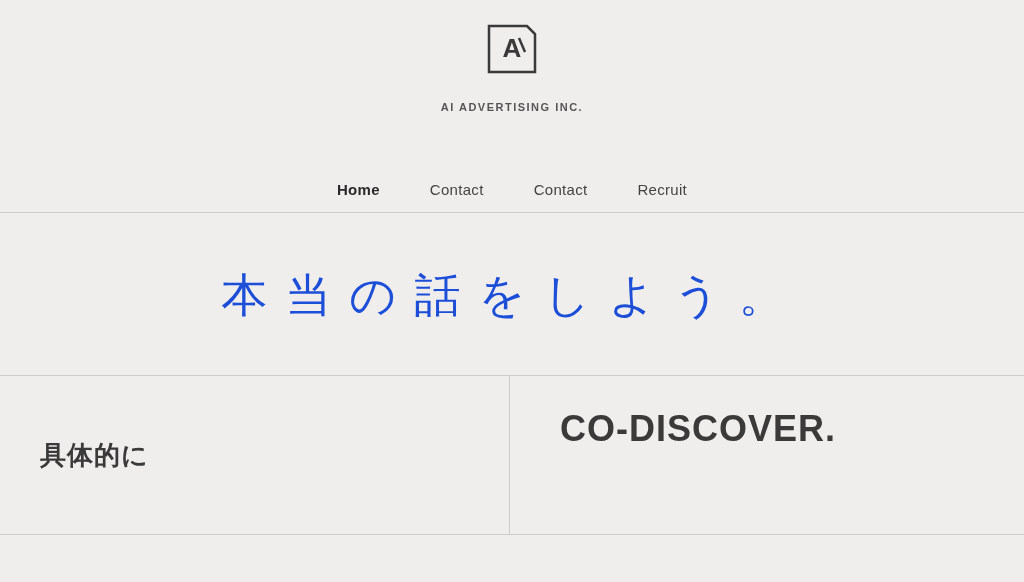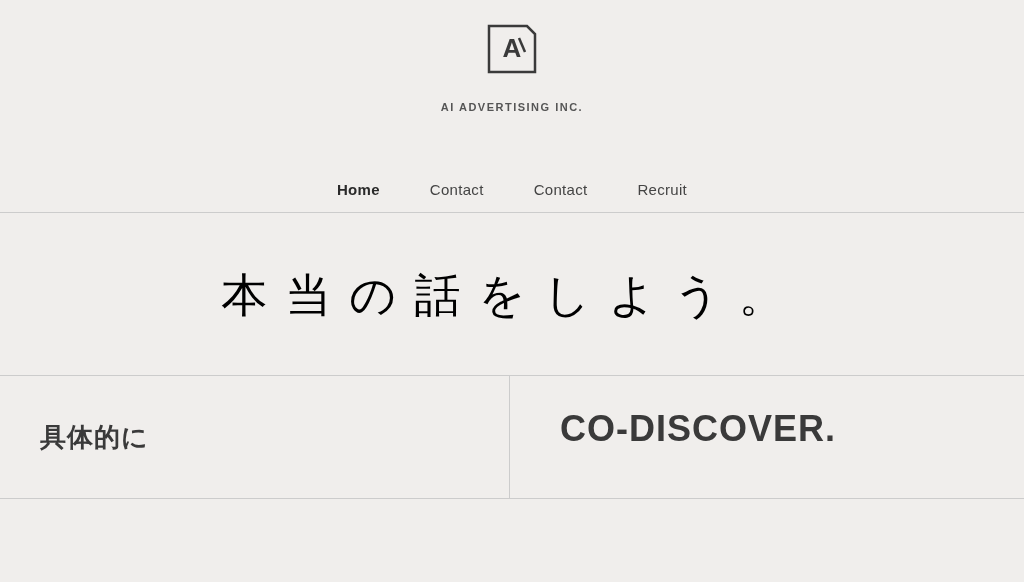--- a/index.html
+++ b/index.html
@@ -81,31 +81,31 @@
       display: flex;
       justify-content: center;
       align-items: center;
       padding: 52px 20px 48px 20px;
     }
 
     .hero-text {
       font-size: 46px;
       font-weight: 300;
       letter-spacing: 18px;
-      color: #000000;
+      color: #1d4ed8;
       white-space: nowrap;
     }
 
     
     .bottom-section {
       display: flex;
       width: 100%;
       border-top: 1px solid #ccc;
       border-bottom: 1px solid #ccc;
-      height: 124px;
+      height: 160px;
     }
 
     .bottom-left {
       flex: 0 0 510px;
       padding: 32px 40px;
       border-right: 1px solid #ccc;
       display: flex;
       flex-direction: column;
       justify-content: center;
     }

